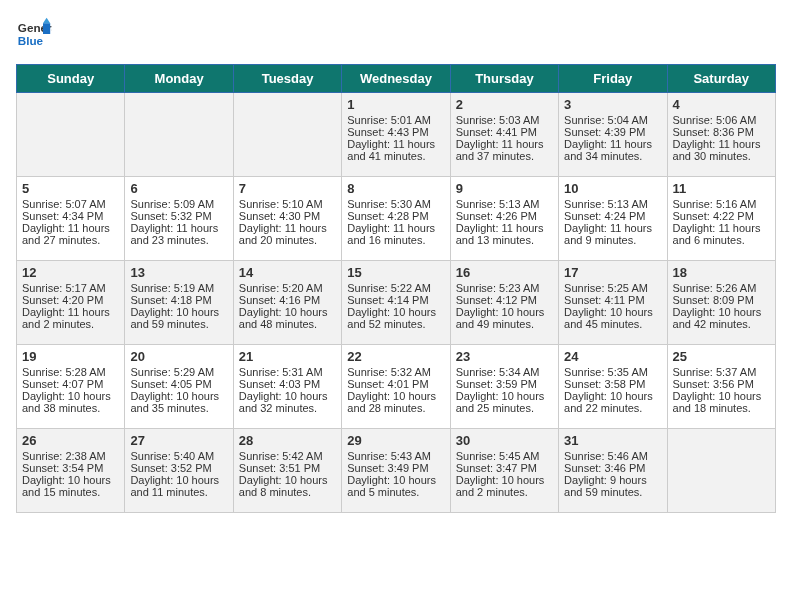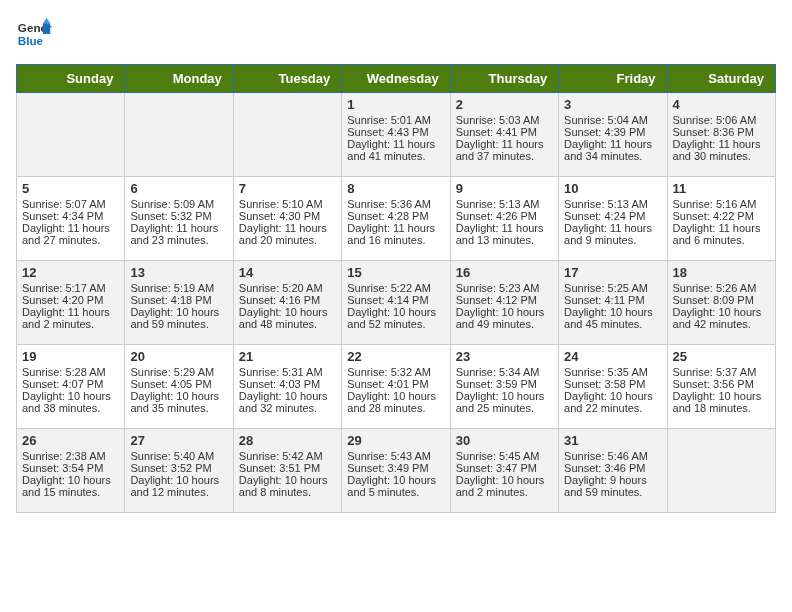--- a/index.html
+++ b/index.html
@@ -36,25 +36,25 @@
     .location-title {
       font-size: 16px;
       color: #555;
     }
     table {
       width: 100%;
       border-collapse: collapse;
       table-layout: fixed;
     }
     thead tr th {
-      background-color: #4d7c0f;
+      background-color: #0f766e;
       color: #fff;
       font-size: 13px;
-      padding: 6px 11px;
-      text-align: right;
+      padding: 6px 0;
+      text-align: center;
       border: 1px solid #2e6aad;
     }
     tbody tr td {
       vertical-align: top;
       border: 1px solid #ccc;
       padding: 4px 5px;
       font-size: 11px;
       color: #333;
       height: 84px;
     }
@@ -159,21 +159,21 @@
         </td>
         <td>
           <span class="day-num">7</span>
           <div>Sunrise: 5:10 AM</div>
           <div>Sunset: 4:30 PM</div>
           <div>Daylight: 11 hours</div>
           <div>and 20 minutes.</div>
         </td>
         <td>
           <span class="day-num">8</span>
-          <div>Sunrise: 5:36 AM</div>
+          <div>Sunrise: 5:30 AM</div>
           <div>Sunset: 4:28 PM</div>
           <div>Daylight: 11 hours</div>
           <div>and 16 minutes.</div>
         </td>
         <td>
           <span class="day-num">9</span>
           <div>Sunrise: 5:13 AM</div>
           <div>Sunset: 4:26 PM</div>
           <div>Daylight: 11 hours</div>
           <div>and 13 minutes.</div>
@@ -301,21 +301,21 @@
           <div>Sunrise: 2:38 AM</div>
           <div>Sunset: 3:54 PM</div>
           <div>Daylight: 10 hours</div>
           <div>and 15 minutes.</div>
         </td>
         <td>
           <span class="day-num">27</span>
           <div>Sunrise: 5:40 AM</div>
           <div>Sunset: 3:52 PM</div>
           <div>Daylight: 10 hours</div>
-          <div>and 12 minutes.</div>
+          <div>and 11 minutes.</div>
         </td>
         <td>
           <span class="day-num">28</span>
           <div>Sunrise: 5:42 AM</div>
           <div>Sunset: 3:51 PM</div>
           <div>Daylight: 10 hours</div>
           <div>and 8 minutes.</div>
         </td>
         <td>
           <span class="day-num">29</span>

